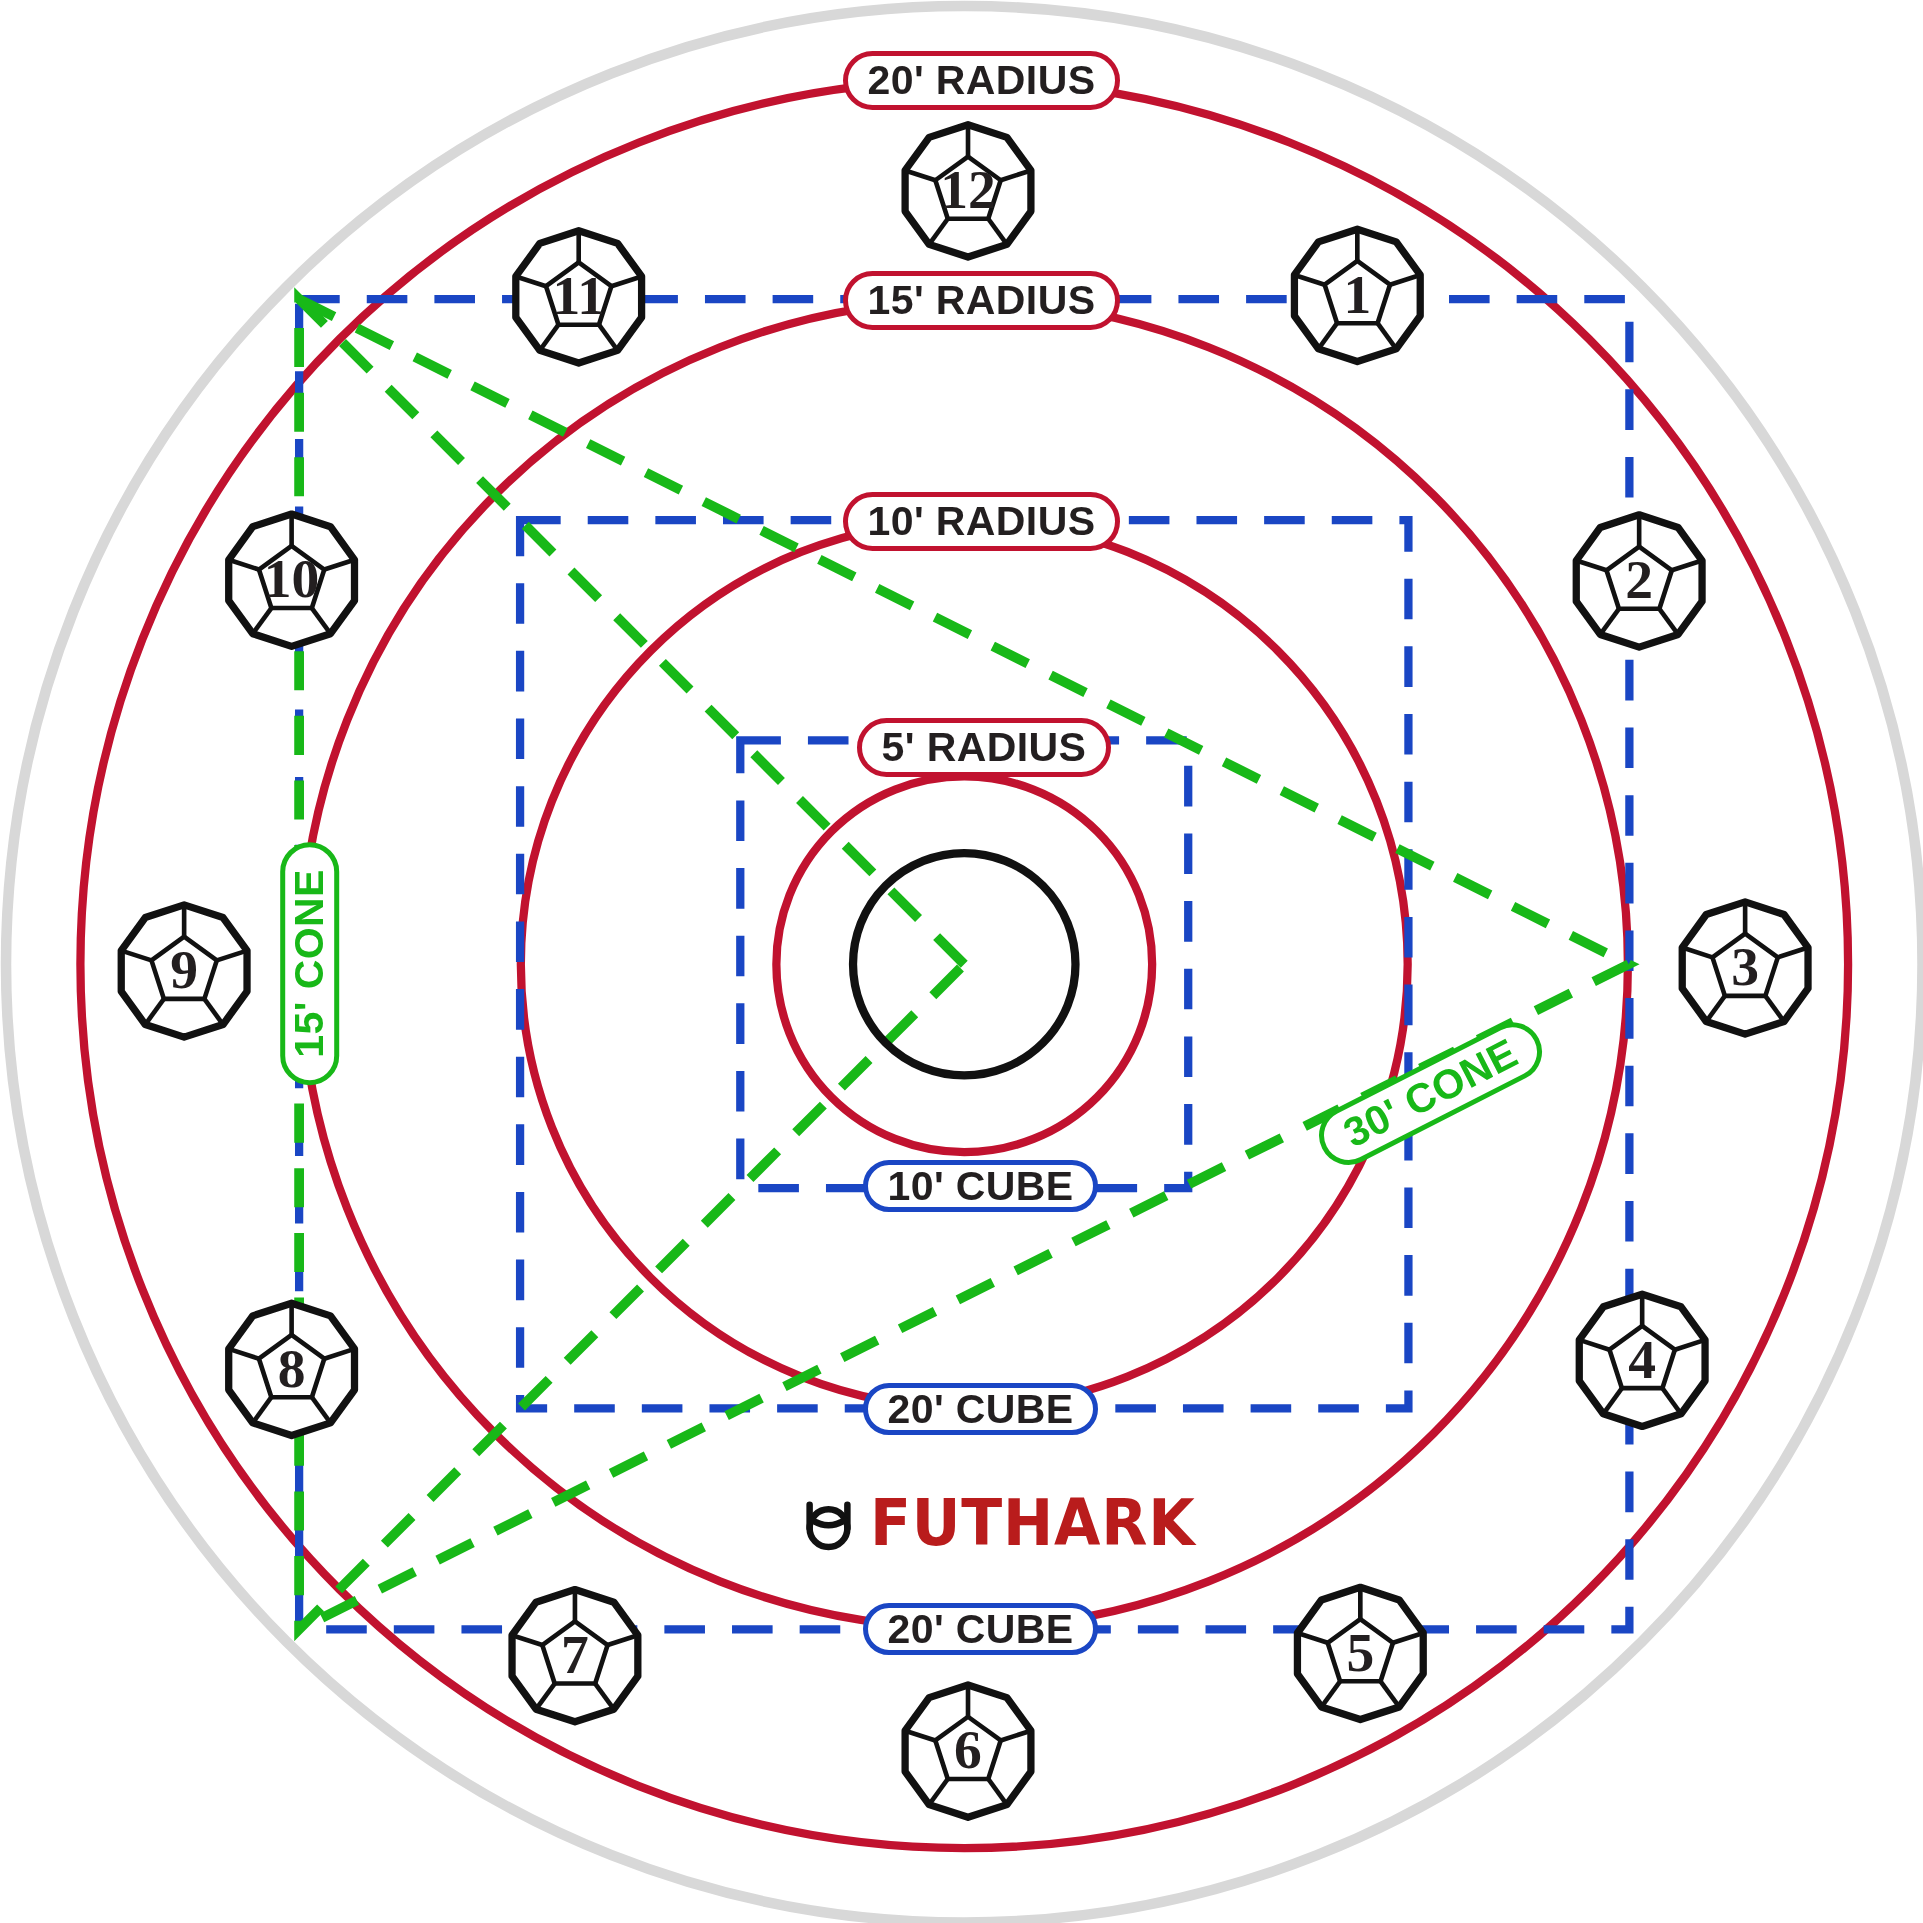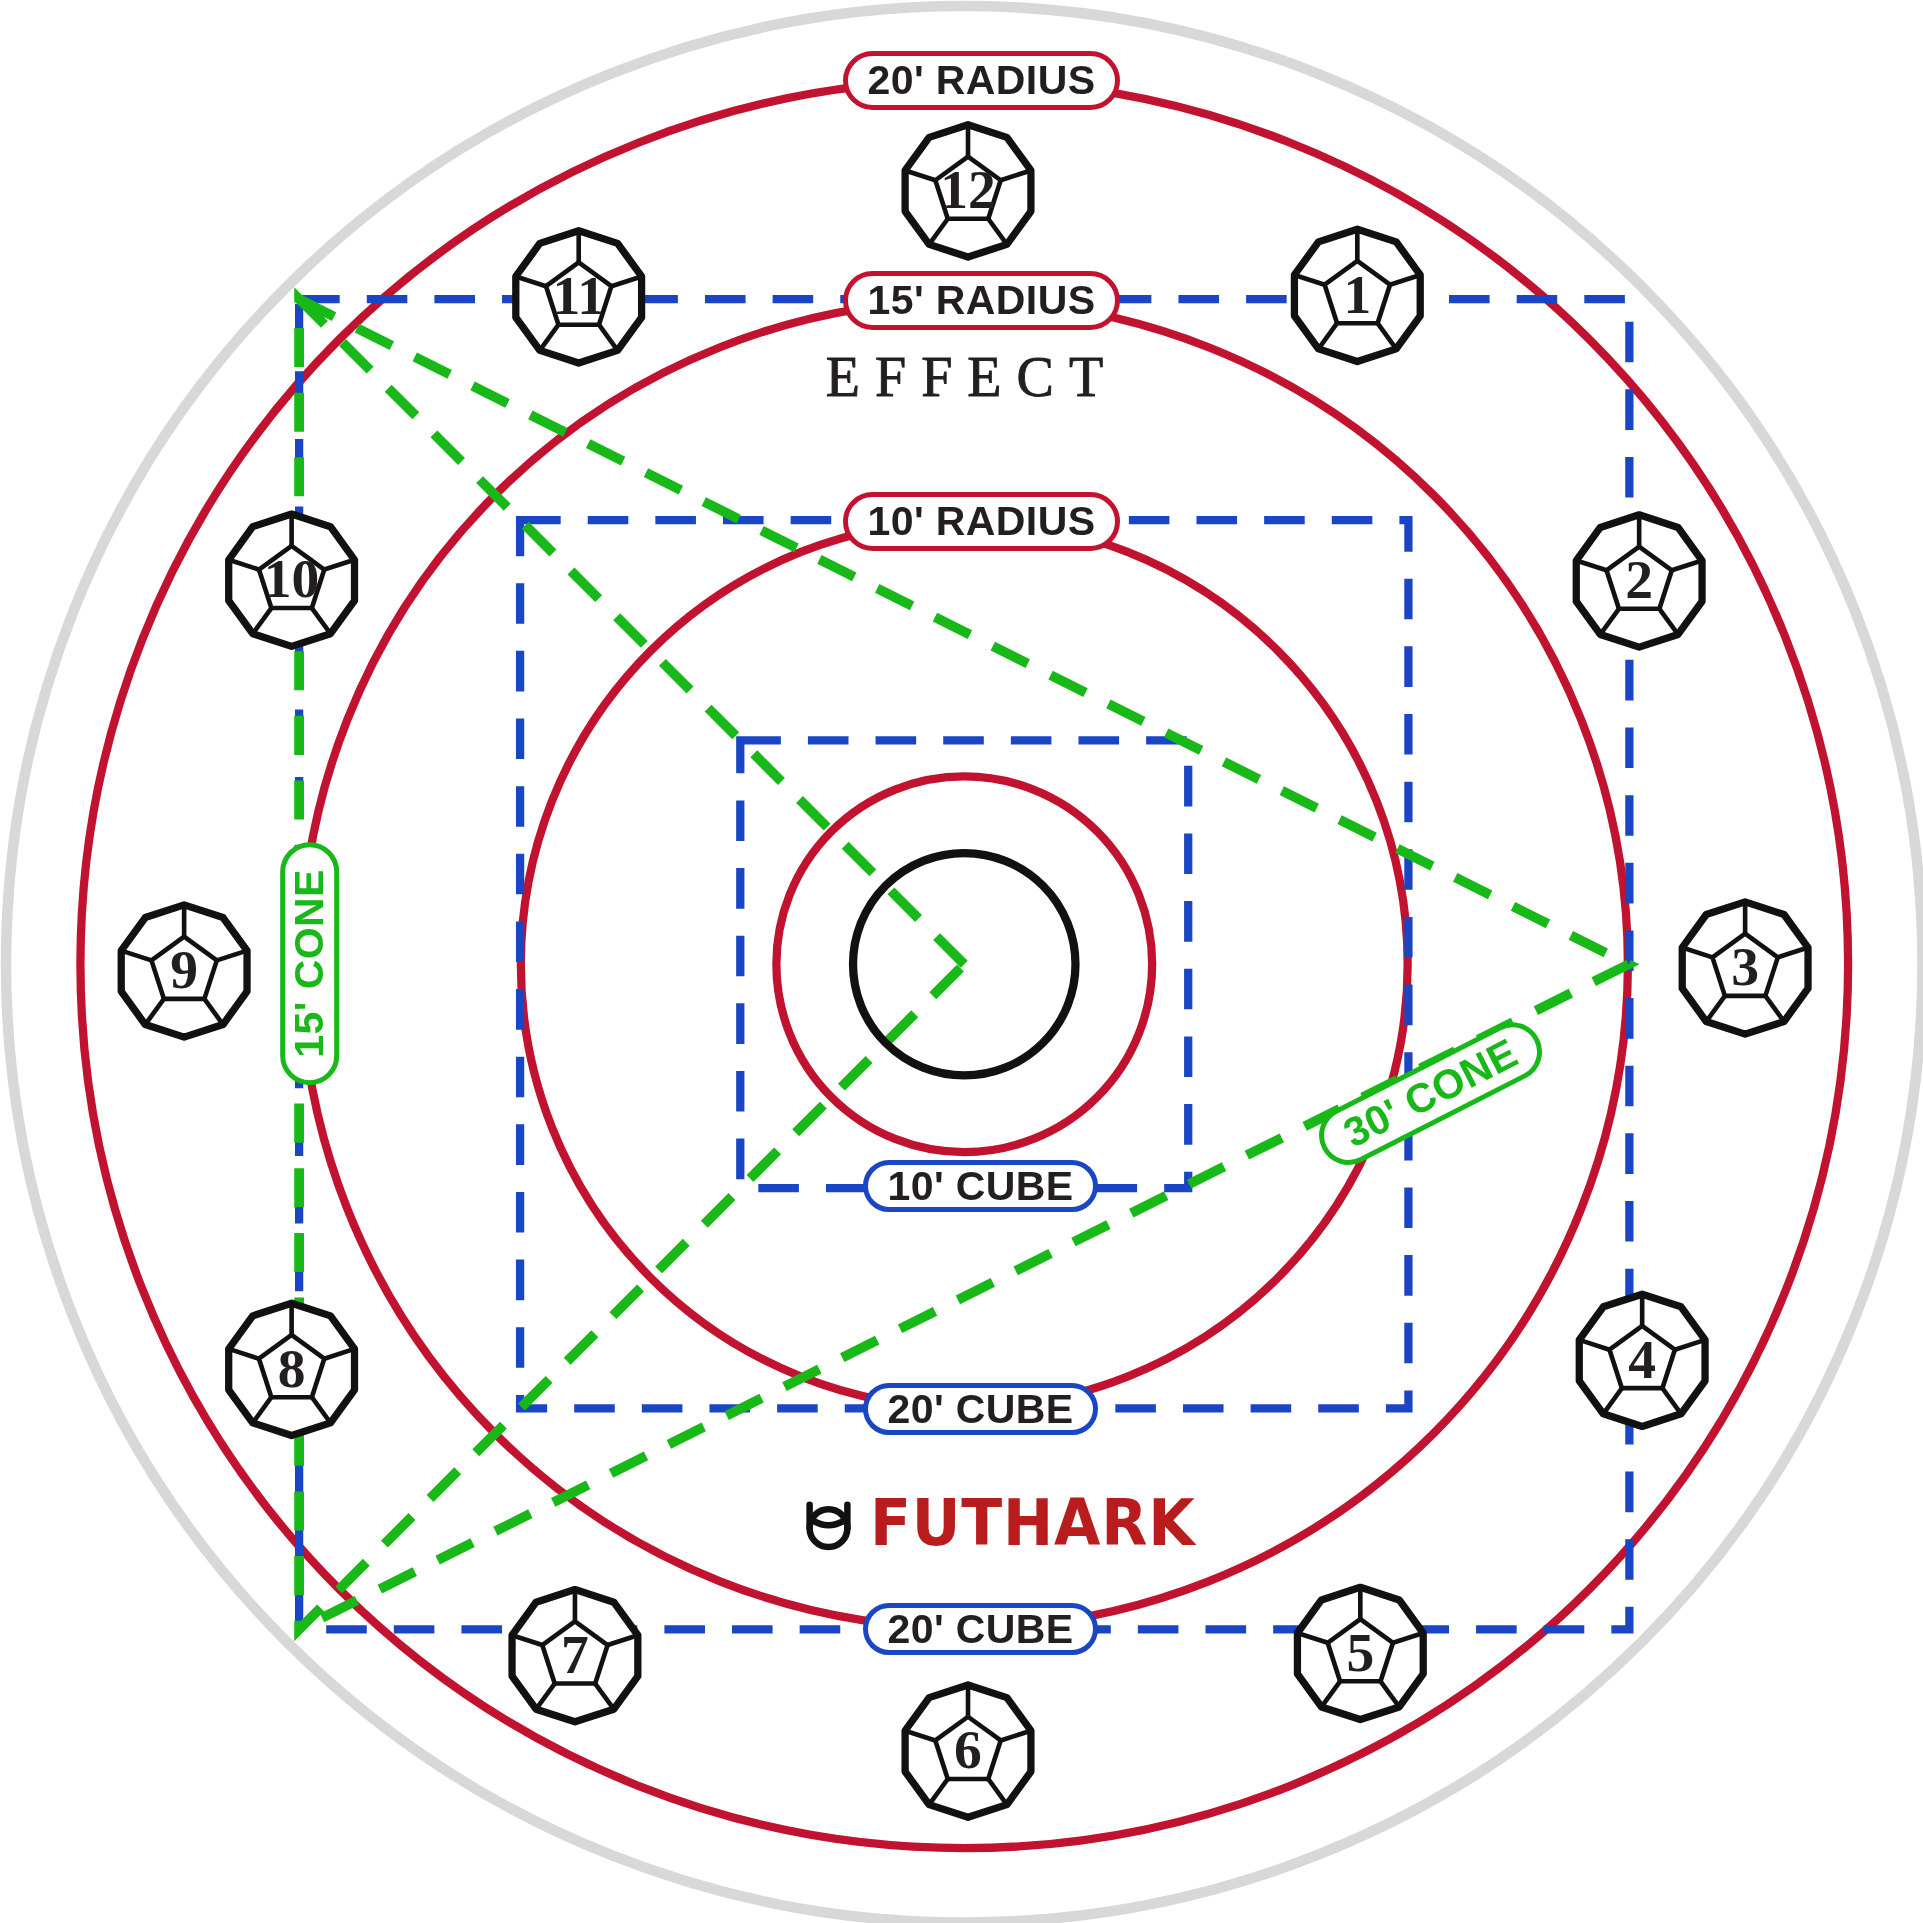--- a/index.html
+++ b/index.html
@@ -145,29 +145,29 @@
       <text x="0" y="26" text-anchor="middle" font-family="'Liberation Serif',serif" font-size="84" font-weight="bold" fill="#231f20">11</text>
     </g>
     <g transform="translate(1288,254) scale(0.88)">
       <use href="#d12glyph"></use>
       <text x="0" y="26" text-anchor="middle" font-family="'Liberation Serif',serif" font-size="84" font-weight="bold" fill="#231f20">12</text>
     </g>
 
   </svg>
 
   <div id="orb-wordmark" style="left:784px;top:347px;width:361px;">
-    <span class="l2">EFFECT</span>
   </div>
 
   <div class="pill pill-red pill-radius" style="left:843px;top:51px;">20' RADIUS</div>
 
   <div class="pill pill-red pill-radius" style="left:843px;top:271px;">15' RADIUS</div>
 
   <div class="pill pill-red pill-radius" style="left:843px;top:492px;">10' RADIUS</div>
 
+  <div class="pill pill-red pill-radius" style="left:857px;top:718px;">5' RADIUS</div>
 
   <div class="pill pill-blue pill-cube" style="left:863px;top:1160px;">10' CUBE</div>
 
   <div class="pill pill-blue pill-cube" style="left:863px;top:1383px;">20' CUBE</div>
 
   <div class="pill pill-blue pill-cube" style="left:863px;top:1603px;">20' CUBE</div>
 
   <div class="pill pill-green pill-cone" style="left:188px;top:934px;transform:rotate(-90deg);transform-origin:center center;">15' CONE</div>
 
   <div class="pill pill-green pill-cone" style="left:1309px;top:1064px;transform:rotate(-27deg);transform-origin:center center;">30' CONE</div>

